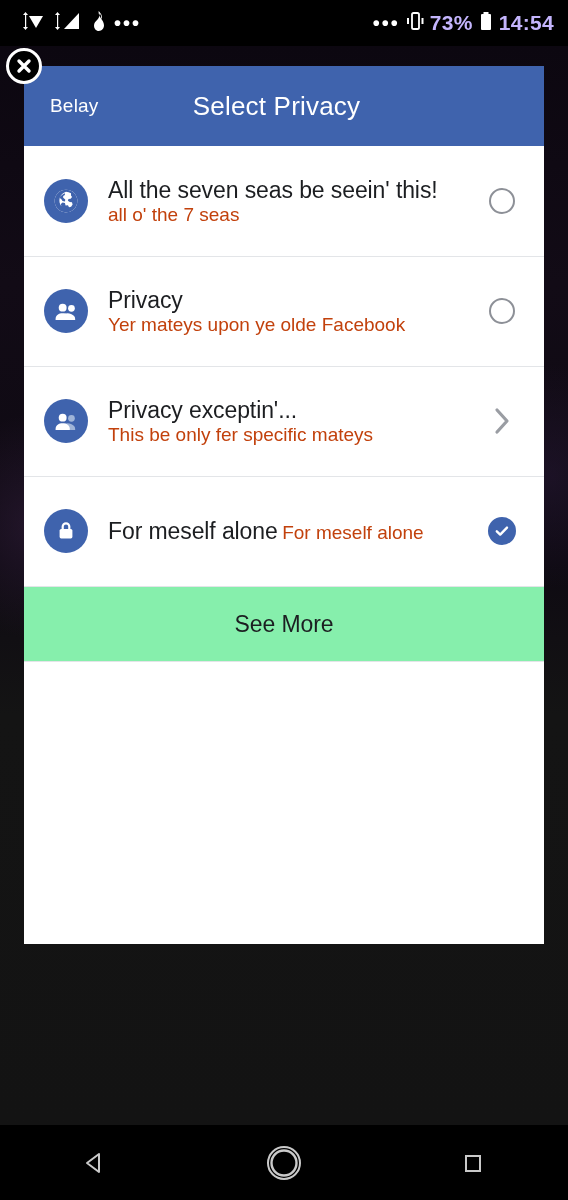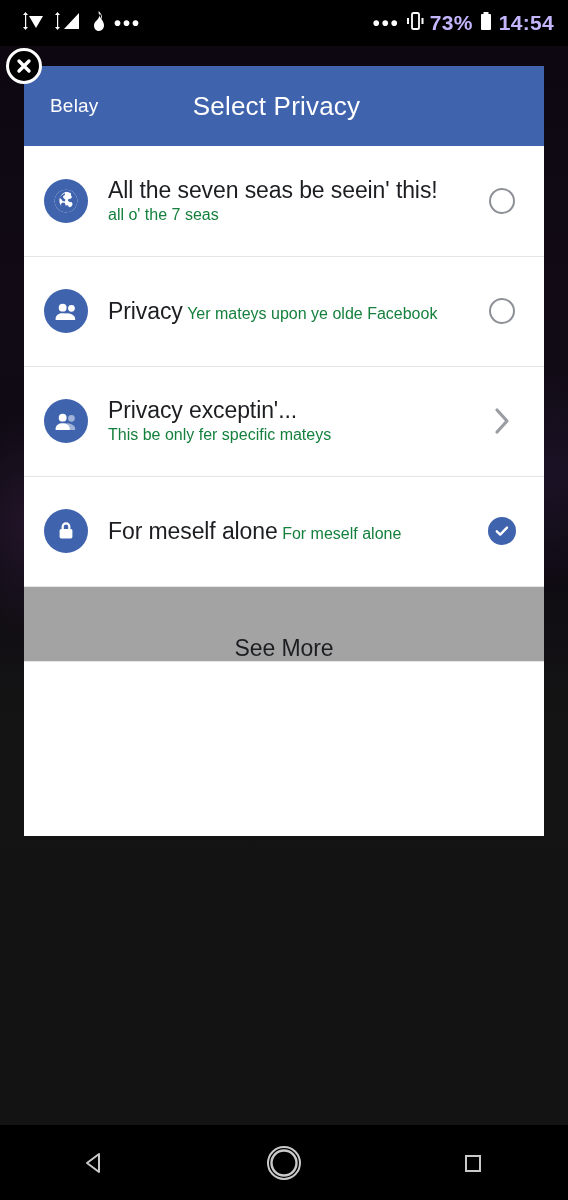--- a/index.html
+++ b/index.html
@@ -35,21 +35,21 @@
     width:568px; height:1079px;
     background:
       radial-gradient(120px 160px at 30px 480px, rgba(50,30,60,0.55), rgba(0,0,0,0) 70%),
       radial-gradient(120px 160px at 552px 430px, rgba(40,25,55,0.5), rgba(0,0,0,0) 70%),
       linear-gradient(180deg,#0c0710 0%, #120b16 22%, #0e0a12 48%, #141414 62%, #131313 100%);
   }
 
   
   #dialog {
     position:absolute; left:24px; top:66px;
-    width:520px; height:770px;
+    width:520px; height:878px;
     background:#ffffff;
     overflow:hidden;
   }
   #appbar {
     height:80px; background:#3F63AD;
     position:relative;
     display:flex; align-items:center;
   }
   #cancel-btn {
     position:absolute; left:26px; top:50%;
@@ -97,41 +97,41 @@
     display:flex; align-items:center; justify-content:center;
   }
   .avatar svg { display:block; }
   .row-text { flex:1 1 auto; margin-left:20px; min-width:0; }
   .row-title {
     font-size:23px; color:#1c1e21; font-weight:400;
     line-height:28px; letter-spacing:-0.1px;
     white-space:nowrap; overflow:hidden; text-overflow:ellipsis;
   }
   .row-sub {
-    font-size:16px; color:#15803d; font-weight:400;
+    font-size:19px; color:#c2410c; font-weight:400;
     line-height:22px; margin-top:2px;
     white-space:nowrap; overflow:hidden; text-overflow:ellipsis;
   }
   .row-trail { flex:0 0 auto; width:40px; display:flex; align-items:center; justify-content:center; }
   .radio-off {
     width:26px; height:26px; border-radius:50%;
     border:2px solid #8d9097; background:#fff;
   }
   .radio-on {
     width:28px; height:28px; border-radius:50%;
     background:#3F63AD;
     display:flex; align-items:center; justify-content:center;
   }
   .chev svg { display:block; }
 
   #see-more {
     position:relative;
     height:76px;
-    display:flex; align-items:flex-end; justify-content:center;
-    background:#a3a3a3;
+    display:flex; align-items:center; justify-content:center;
+    background:#86efac;
   }
   #see-more::after {
     content:""; position:absolute; left:0; right:0; bottom:0;
     height:1px; background:#e3e5e8;
   }
   #see-more-label { font-size:23px; color:#1c1e21; letter-spacing:-0.1px; }
 
   
   #navbar {
     position:absolute; left:0; bottom:0;

